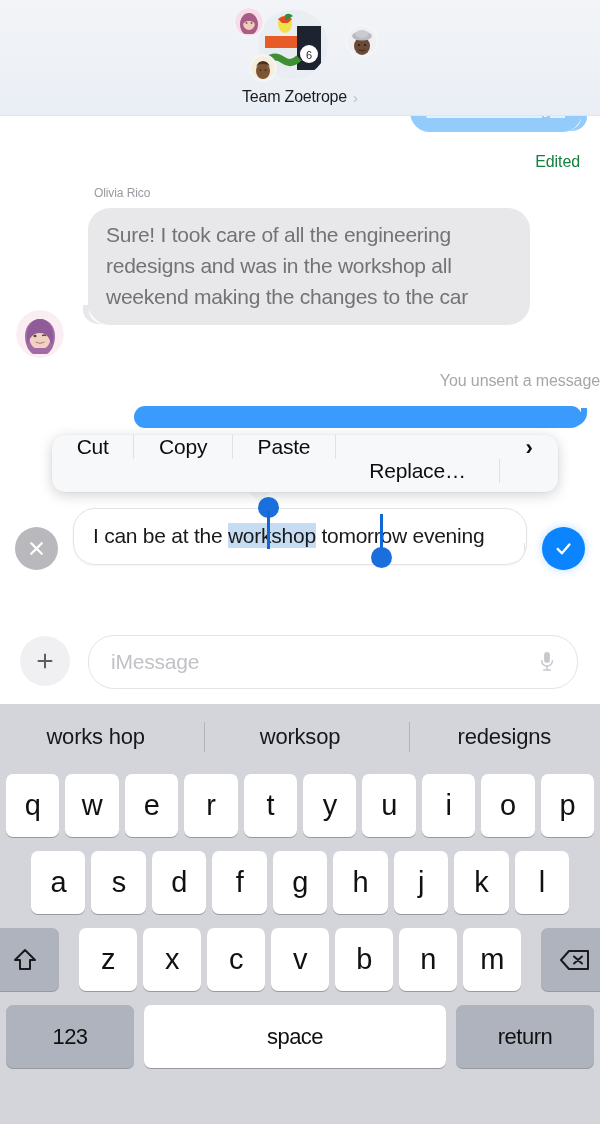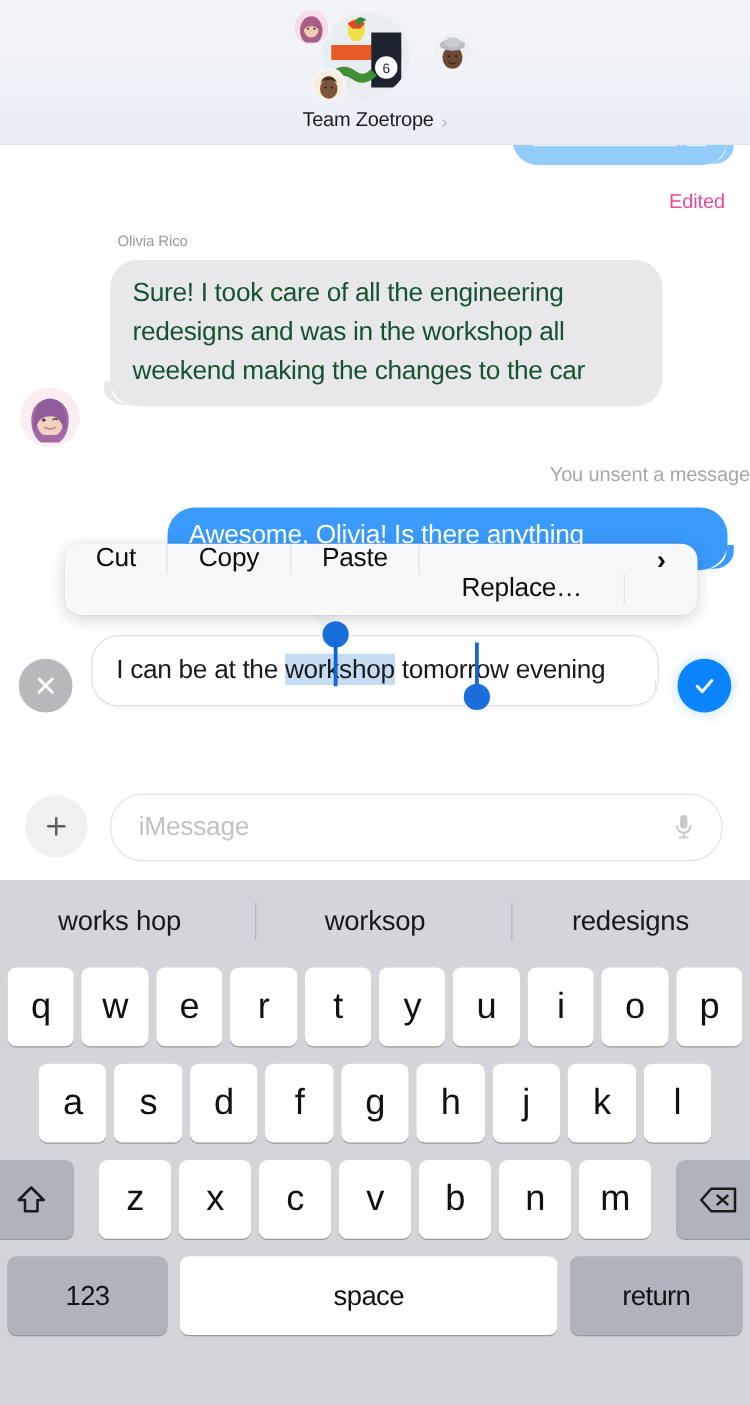--- a/index.html
+++ b/index.html
@@ -137,36 +137,36 @@
     text-decoration: underline;
     text-decoration-color: rgba(255,255,255,0.75);
     text-underline-offset: 3px;
   }
 
   .edited-label {
     position: absolute;
     top: 153px;
     right: 20px;
     font-size: 16px;
-    color: #ec4899;
+    color: #15803d;
     letter-spacing: -0.1px;
     text-align: right;
   }
 
   
   #msg-olivia { top: 186px; left: 88px; right: 70px; }
   .sender-name {
     font-size: 12px;
     color: #9a9aa0;
     margin: 0 0 8px 6px;
     letter-spacing: -0.1px;
   }
   .bubble-in {
     background: #e8e8ea;
-    color: #14532d;
+    color: #737373;
     border-radius: 22px;
     padding: 11px 18px 13px 18px;
     font-size: 21px;
     line-height: 31px;
     letter-spacing: -0.25px;
     position: relative;
     display: inline-block;
     max-width: 100%;
     box-sizing: border-box;
   }
@@ -510,21 +510,20 @@
         <ellipse cx="19" cy="26" rx="1.6" ry="1.2" fill="#5a4038"></ellipse>
         <path d="M26.5 25.6q1.6-1.2 3.2 0" stroke="#5a4038" stroke-width="1.3" fill="none" stroke-linecap="round"></path>
         <path d="M20 32q4 2.4 8 0" stroke="#c98b8b" stroke-width="1.4" fill="none" stroke-linecap="round"></path>
       </svg>
     </div>
 
     <div class="system-note">You unsent a message</div>
 
     <div class="row" id="msg-awesome">
       <div class="bubble-out solid">
-        <span>Awesome, Olivia! Is there anything</span>
         <span class="tail-r"></span>
       </div>
     </div>
   </div>
 
   <div class="header">
     <div class="avatar-cluster">
 
       <div class="av-main">
         <svg viewBox="0 0 68 68" width="68" height="68" aria-hidden="true">

